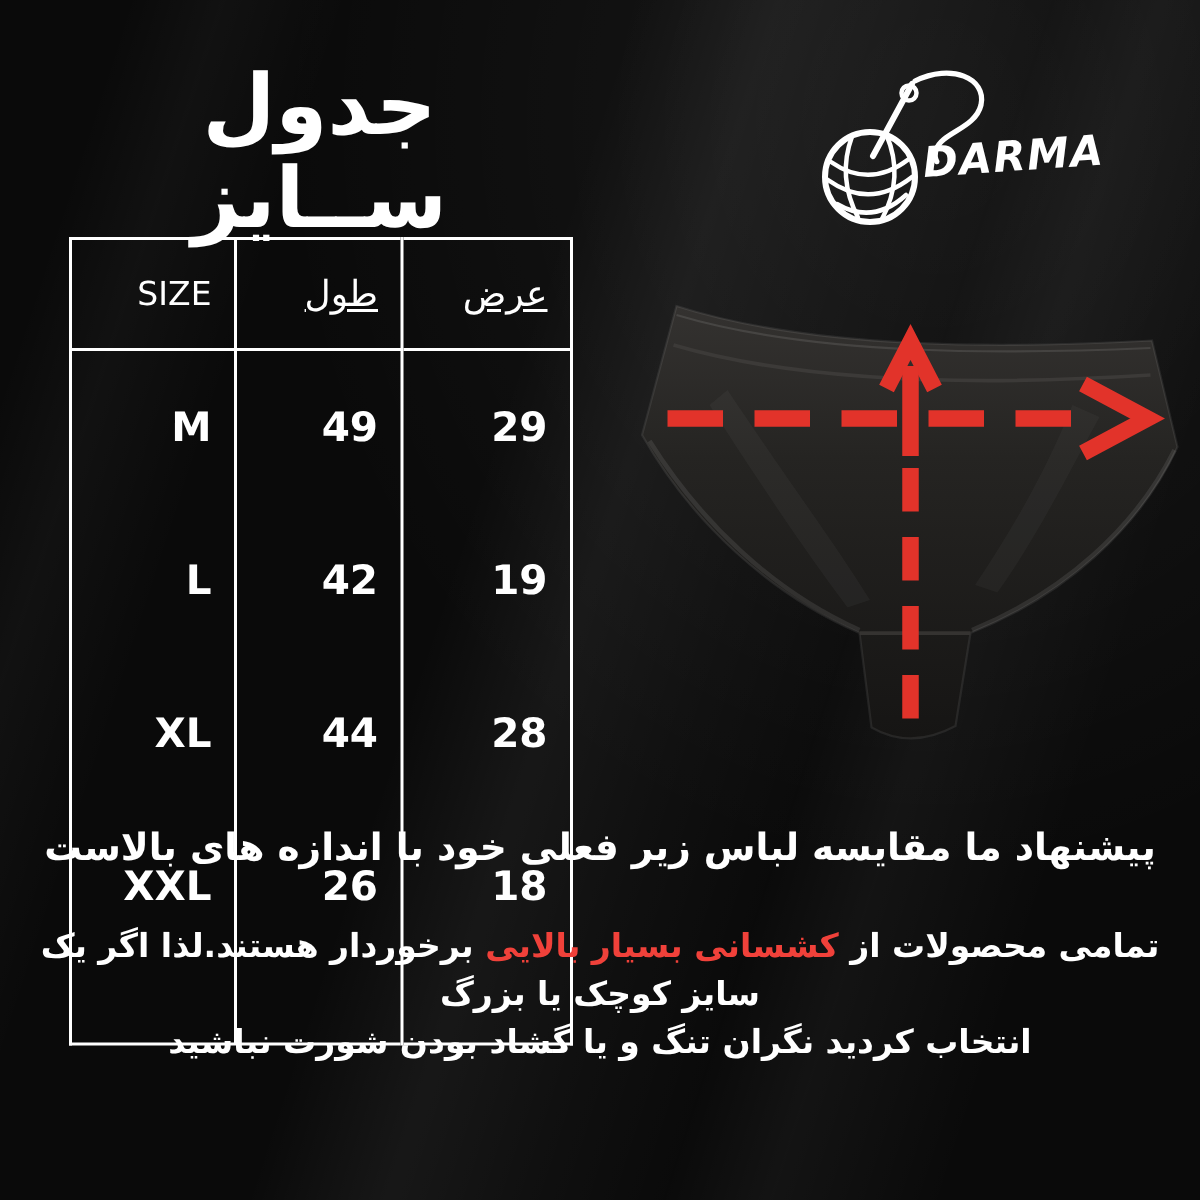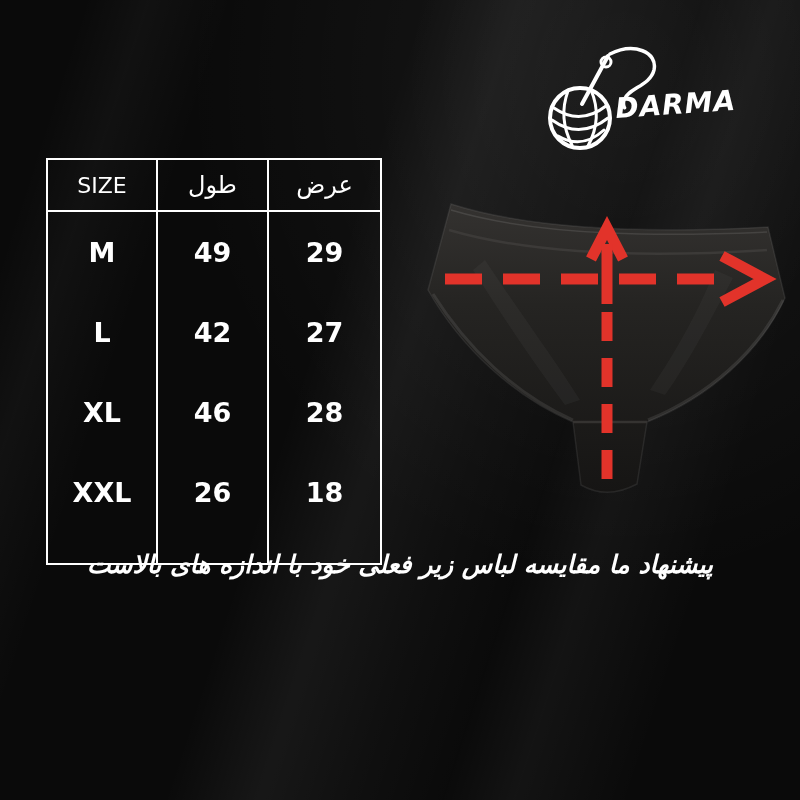--- a/index.html
+++ b/index.html
@@ -20,44 +20,45 @@
     color:#ffffff;
   }
   .logo{position:absolute;left:528px;top:44px;width:256px;height:124px;}
   
   .size-table{
     position:absolute;left:46px;top:158px;width:334px;height:357px;
     border-collapse:collapse;table-layout:fixed;
     border:2px solid #ffffff;
   }
   .size-table th,.size-table td{
-    text-align:center;vertical-align:middle;padding:4px;
+    text-align:right;vertical-align:middle;padding:15px;
     border-left:2px solid #ffffff;
   }
   .size-table th:first-child,.size-table td:first-child{border-left:none;}
   .size-table thead th{
     height:42px;border-bottom:2px solid #ffffff;
     font-weight:400;font-size:22px;
   }
-  .size-table thead th.fa{font-size:24px;direction:rtl;}
+  .size-table thead th.fa{font-size:24px;direction:rtl;text-decoration:underline;}
   .size-table tbody td{height:72px;font-weight:800;font-size:27px;}
   .size-table tbody tr.spacer td{height:23px;}
   
-  .note{position:absolute;left:0;width:800px;direction:rtl;text-align:center;font-weight:700;font-style:italic;}
+  .note{position:absolute;left:0;width:800px;direction:rtl;text-align:center;font-weight:700;}
   .note-1{top:548px;font-size:25px;line-height:34px;}
   .note-2{top:616px;font-size:22px;line-height:32px;}
   .note-3{top:698px;font-size:22px;line-height:32px;}
   .red{color:#f0413a;}
   .figure{position:absolute;left:415px;top:190px;width:390px;height:320px;}
 </style>
 </head>
 <body>
 
 <div class="stage">
 
+  <div class="page-title">جدول ســایز</div>
 
   <div class="logo">
     <svg width="256" height="124" viewBox="0 0 256 124">
       <g fill="none" stroke="#ffffff" stroke-linecap="round">
 
         <circle cx="52" cy="74" r="30" stroke-width="4"></circle>
         <path d="M26 64 Q52 82 78 62" stroke-width="3"></path>
         <path d="M24 76 Q52 96 80 74" stroke-width="3"></path>
         <path d="M30 92 Q54 106 76 86" stroke-width="3"></path>
         <path d="M40 47 Q30 74 44 101" stroke-width="3"></path>
@@ -87,25 +88,25 @@
     </thead>
     <tbody>
       <tr>
         <td>M</td>
         <td>49</td>
         <td>29</td>
       </tr>
       <tr>
         <td>L</td>
         <td>42</td>
-        <td>27</td>
+        <td>19</td>
       </tr>
       <tr>
         <td>XL</td>
-        <td>46</td>
+        <td>44</td>
         <td>28</td>
       </tr>
       <tr>
         <td>XXL</td>
         <td>26</td>
         <td>18</td>
       </tr>
       <tr class="spacer">
         <td></td>
           <td></td>
@@ -154,15 +155,19 @@
       <g stroke="#e2332a" fill="none">
         <polyline points="176,69 192,38 208,69" stroke-width="11"></polyline>
         <line x1="192" y1="54" x2="192" y2="114" stroke-width="11"></line>
         <line x1="192" y1="122" x2="192" y2="302" stroke-width="11" stroke-dasharray="29 17"></line>
       </g>
     </svg>
   </div>
 
   <div class="note note-1">پیشنهاد ما مقایسه لباس زیر فعلی خود با اندازه های بالاست</div>
 
+  <div class="note note-2">
+    <span>تمامی محصولات از </span><span class="red">کشسانی بسیار بالایی</span><span> برخوردار هستند.لذا اگر یک سایز کوچک یا بزرگ</span><br>
+    <span>انتخاب کردید نگران تنگ و یا گشاد بودن شورت نباشید</span>
+  </div>
 
 
 </div>
 
 </body></html>

